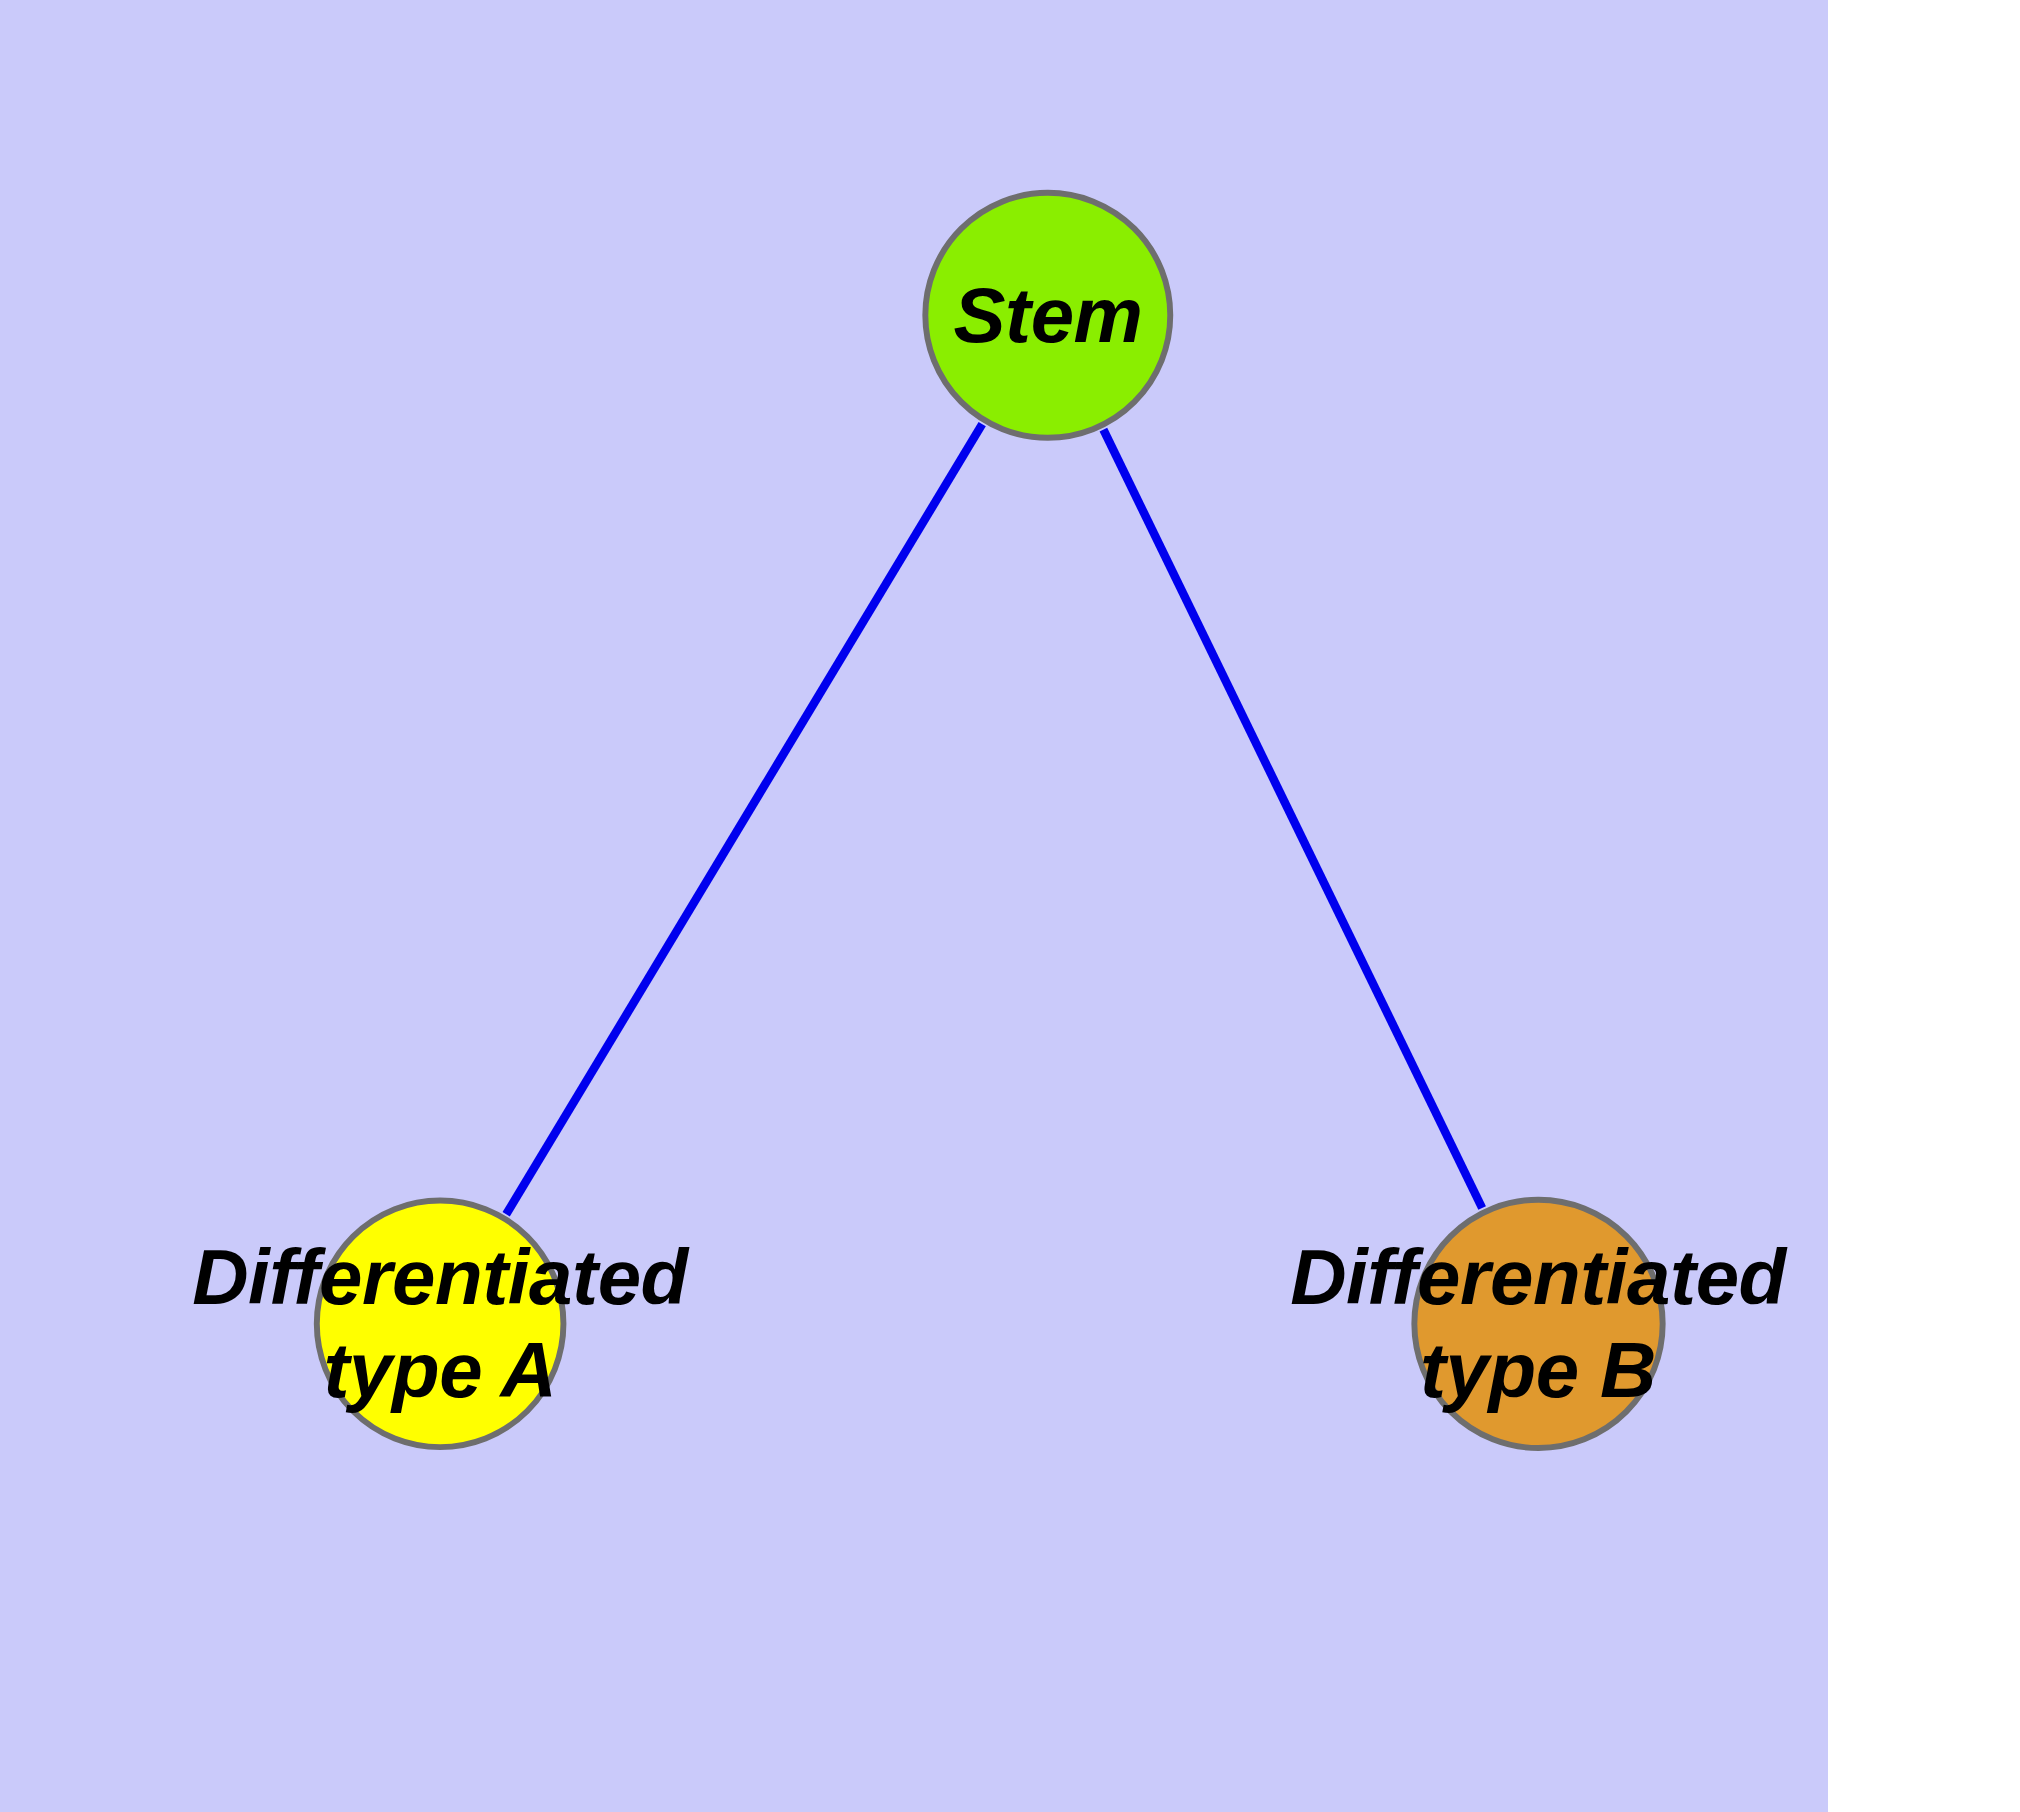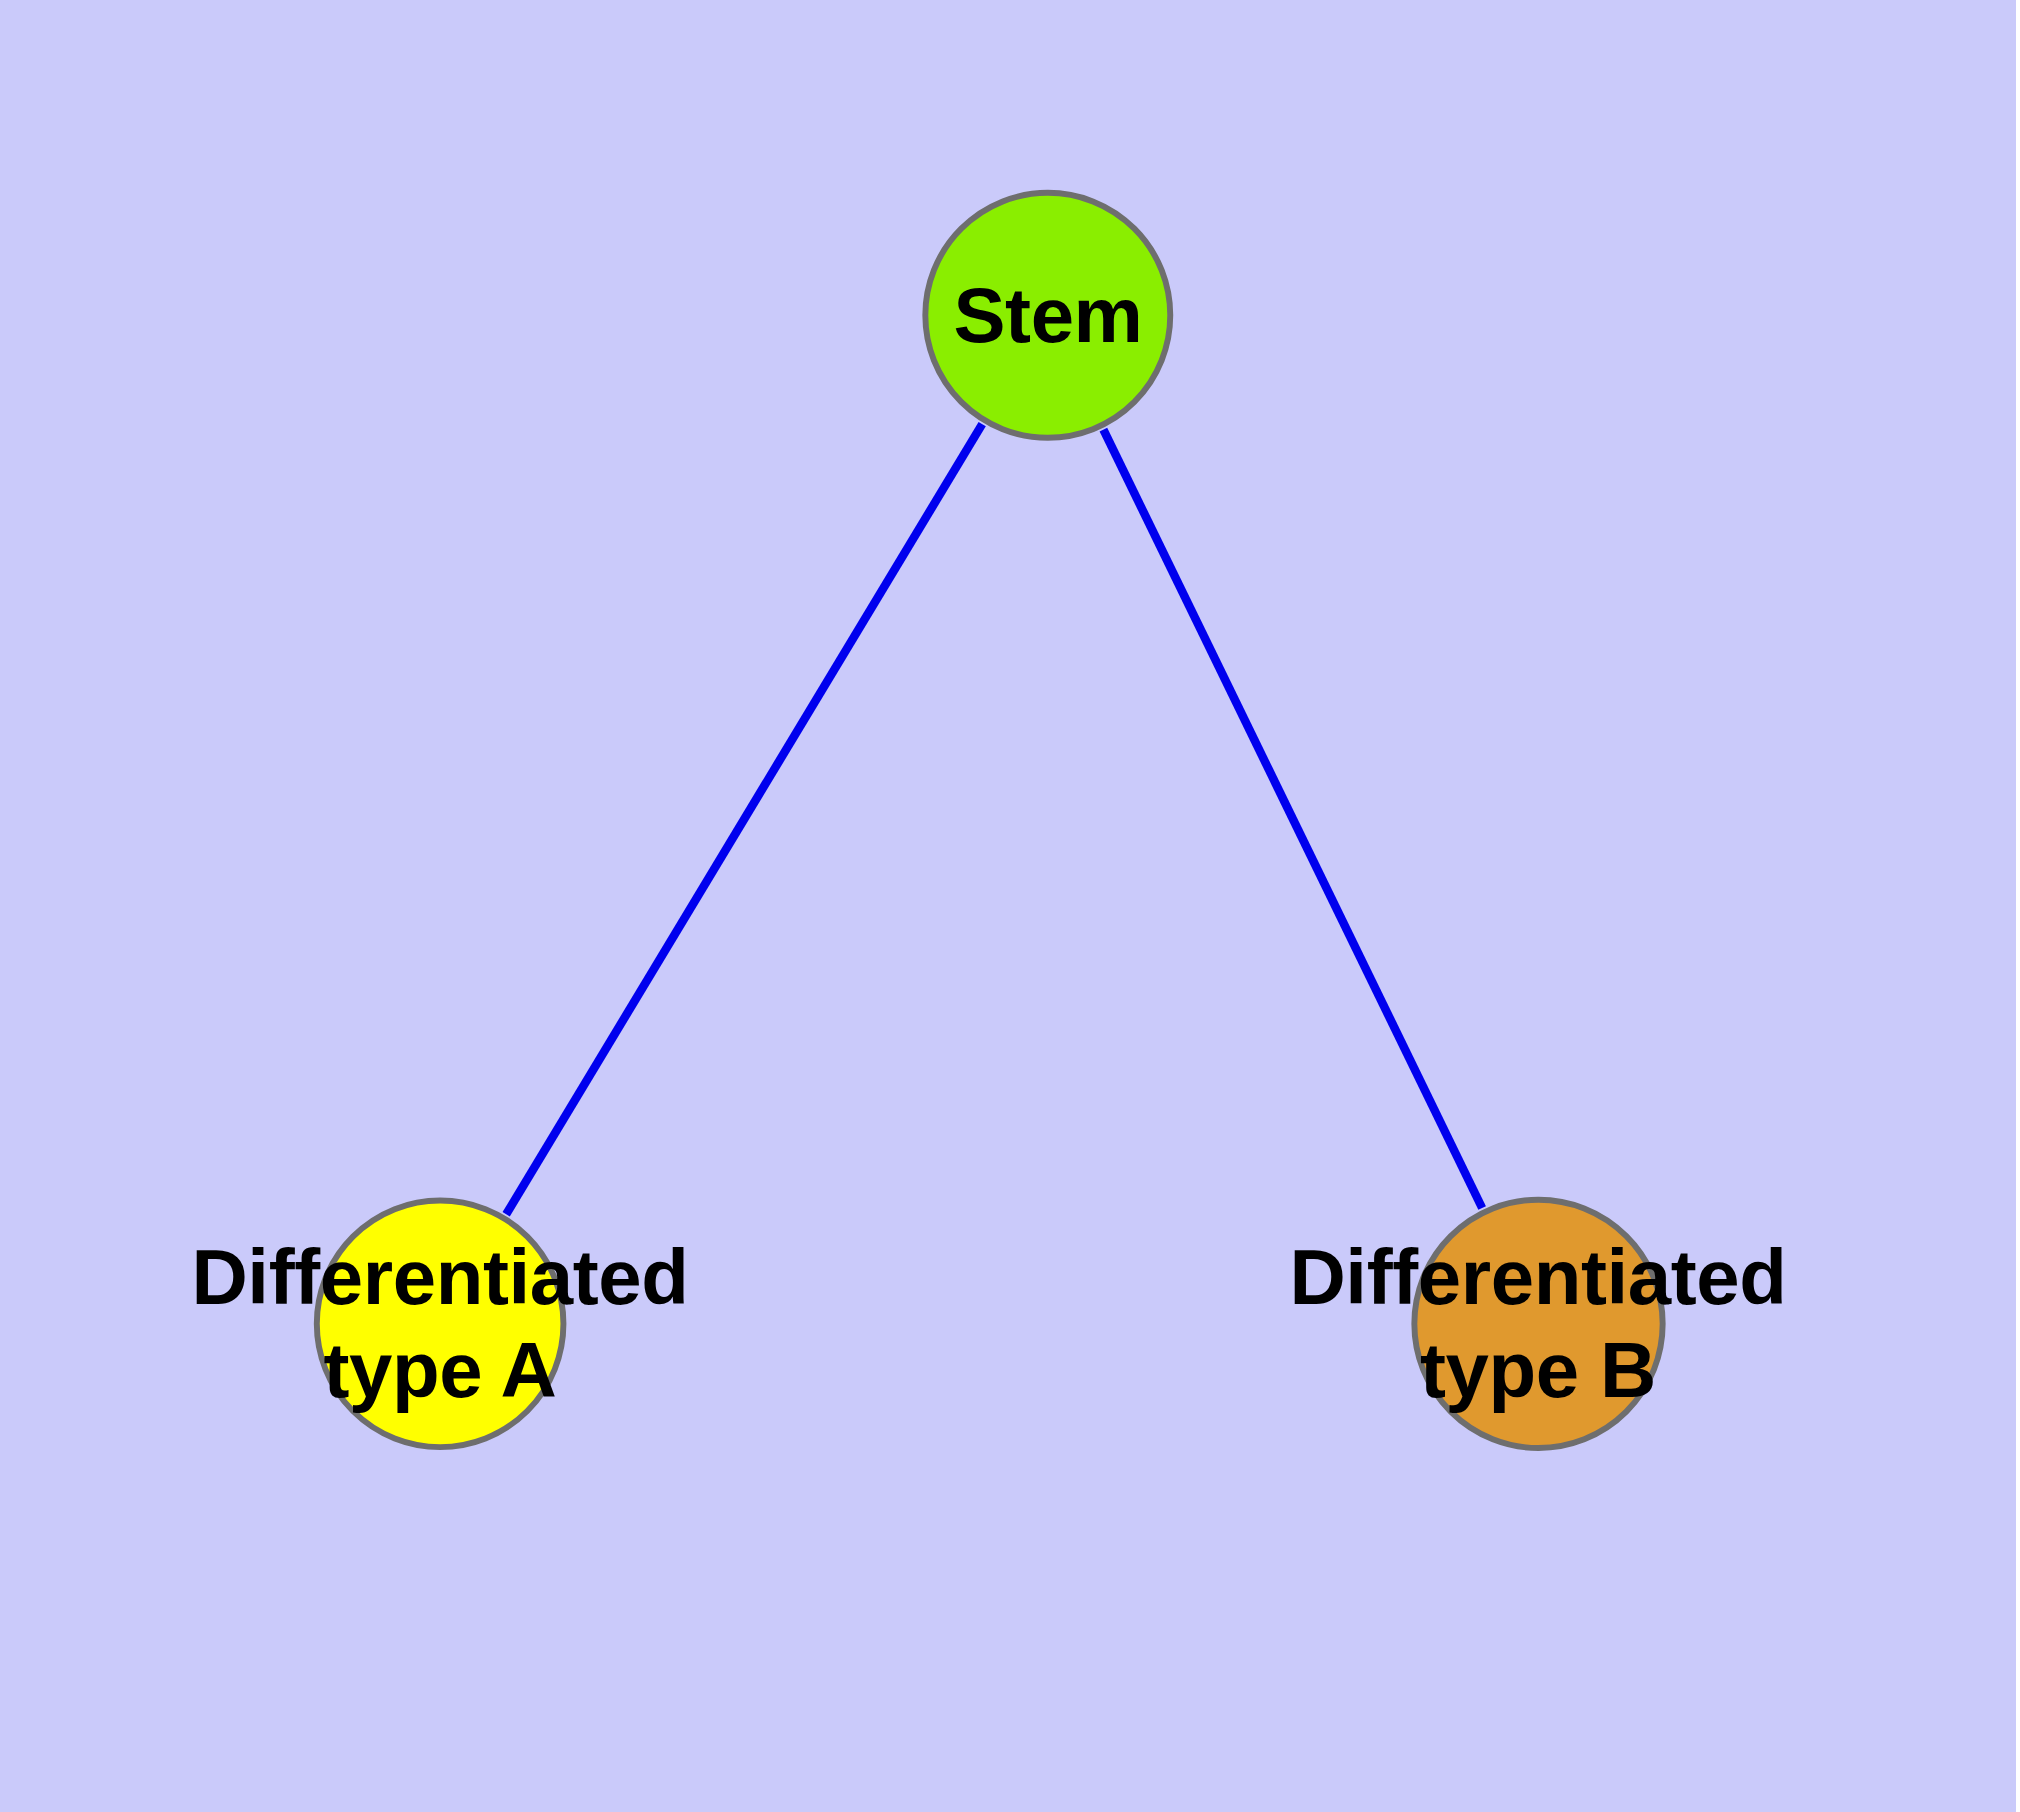--- a/index.html
+++ b/index.html
@@ -3,24 +3,25 @@
 <meta charset="utf-8">
 <title>Cell Differentiation Graph</title>
 <style>
   html, body {
     margin: 0;
     padding: 0;
     background: #ffffff;
   }
   #stage {
     position: relative;
-    width: 2016px;
+    width: 1828px;
     height: 1812px;
     overflow: hidden;
     font-family: "Liberation Sans", "DejaVu Sans", sans-serif;
+    font-style: italic;
   }
   #canvas-bg {
     position: absolute;
     inset: 0;
     background: #cacafa;
   }
   #graph-svg {
     position: absolute;
     left: 0;
     top: 0;

